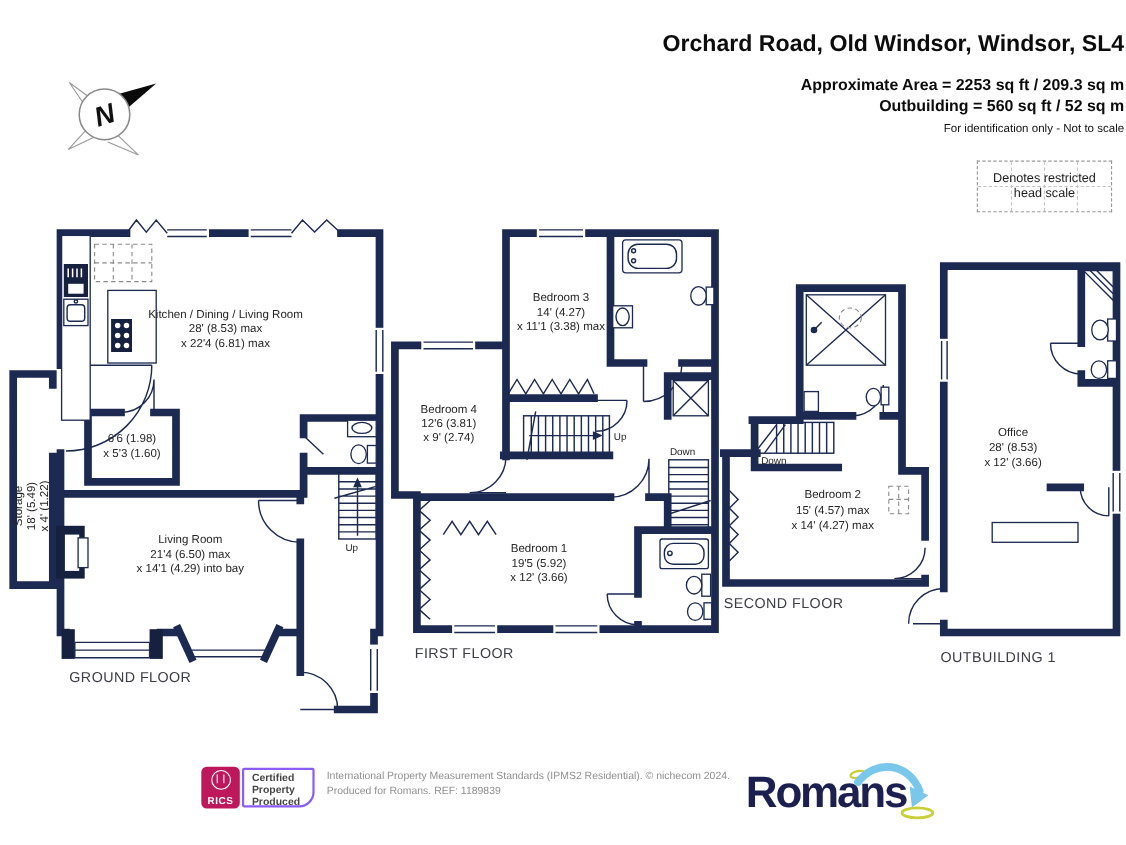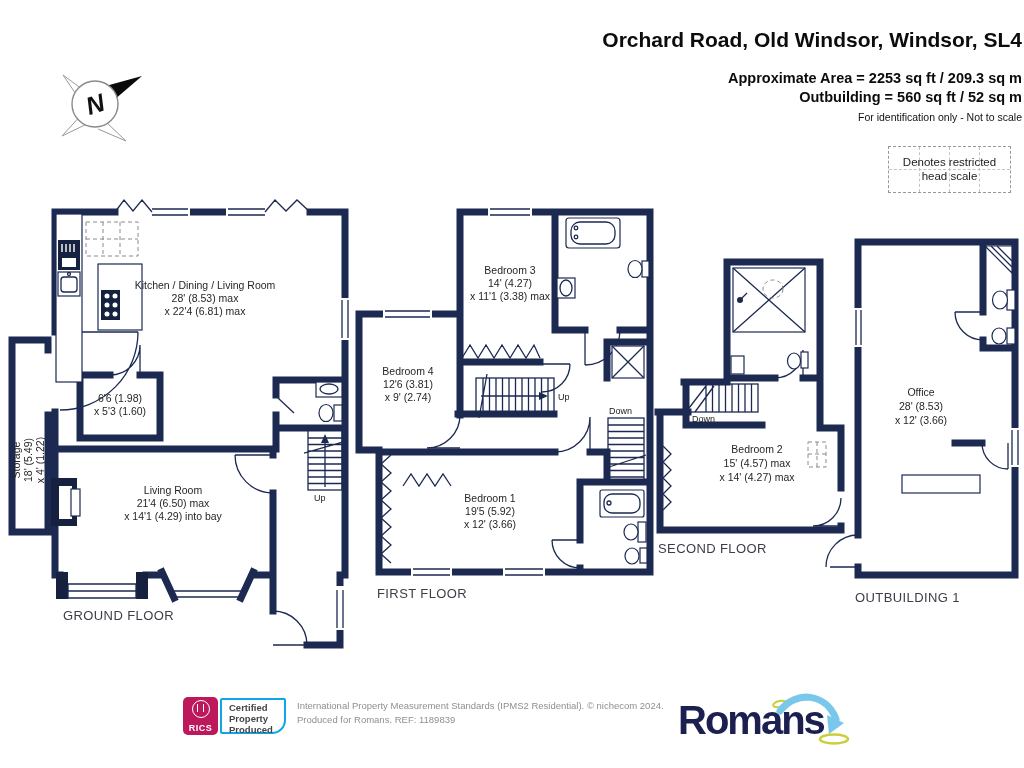--- a/index.html
+++ b/index.html
@@ -25,21 +25,21 @@
   .dash{stroke:#8a8a8a;stroke-width:1;fill:none;stroke-dasharray:4 3;}
   .rlabel{font-size:10.5px;fill:#262626;text-anchor:middle;}
   .flabel{font-size:13px;fill:#3d3d47;letter-spacing:.4px;}
   .slabel{font-size:9px;fill:#222;}
   .starline{stroke:#9a9a9a;stroke-width:1;fill:none;}
   
   #ricsbox{left:183px;top:697px;width:35px;height:38px;background:#be185d;border-radius:5px;}
   #ricsbox .glyph{position:absolute;left:9px;top:3px;width:16px;height:16px;border:1.4px solid #fff;border-radius:50%;}
   #ricsbox .glyph i{position:absolute;left:4px;top:3px;width:5px;height:8px;border-left:1.2px solid #fff;border-right:1.2px solid #fff;}
   #ricsbox .rt{position:absolute;bottom:2px;width:100%;text-align:center;color:#fff;font-weight:bold;font-size:9px;letter-spacing:.5px;}
-  #certbox{left:220px;top:698px;width:66px;height:36px;border:2px solid #0ea5e9;border-radius:2px 2px 14px 2px;
+  #certbox{left:220px;top:698px;width:66px;height:36px;border:2px solid #8b5cf6;border-radius:2px 2px 14px 2px;
            font-size:9.5px;font-weight:bold;color:#454545;line-height:11px;padding:2px 0 0 7px;box-sizing:border-box;}
   #fdisc{left:297px;top:699px;font-size:9.5px;color:#8f8f8f;line-height:13.5px;}
 </style>
 </head>
 <body>
 
 <div class="abs" id="title">Orchard Road, Old Windsor, Windsor, SL4</div>
 <div class="abs" id="arealines">
   <div>Approximate Area = 2253 sq ft / 209.3 sq m</div>
   <div>Outbuilding = 560 sq ft / 52 sq m</div>

